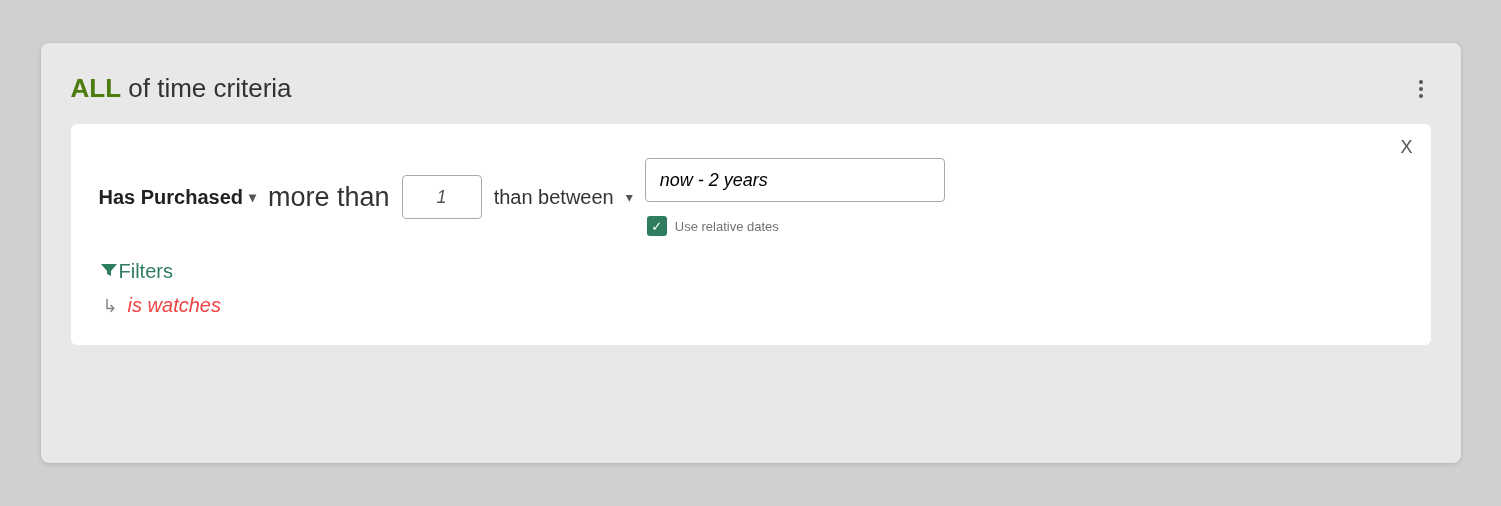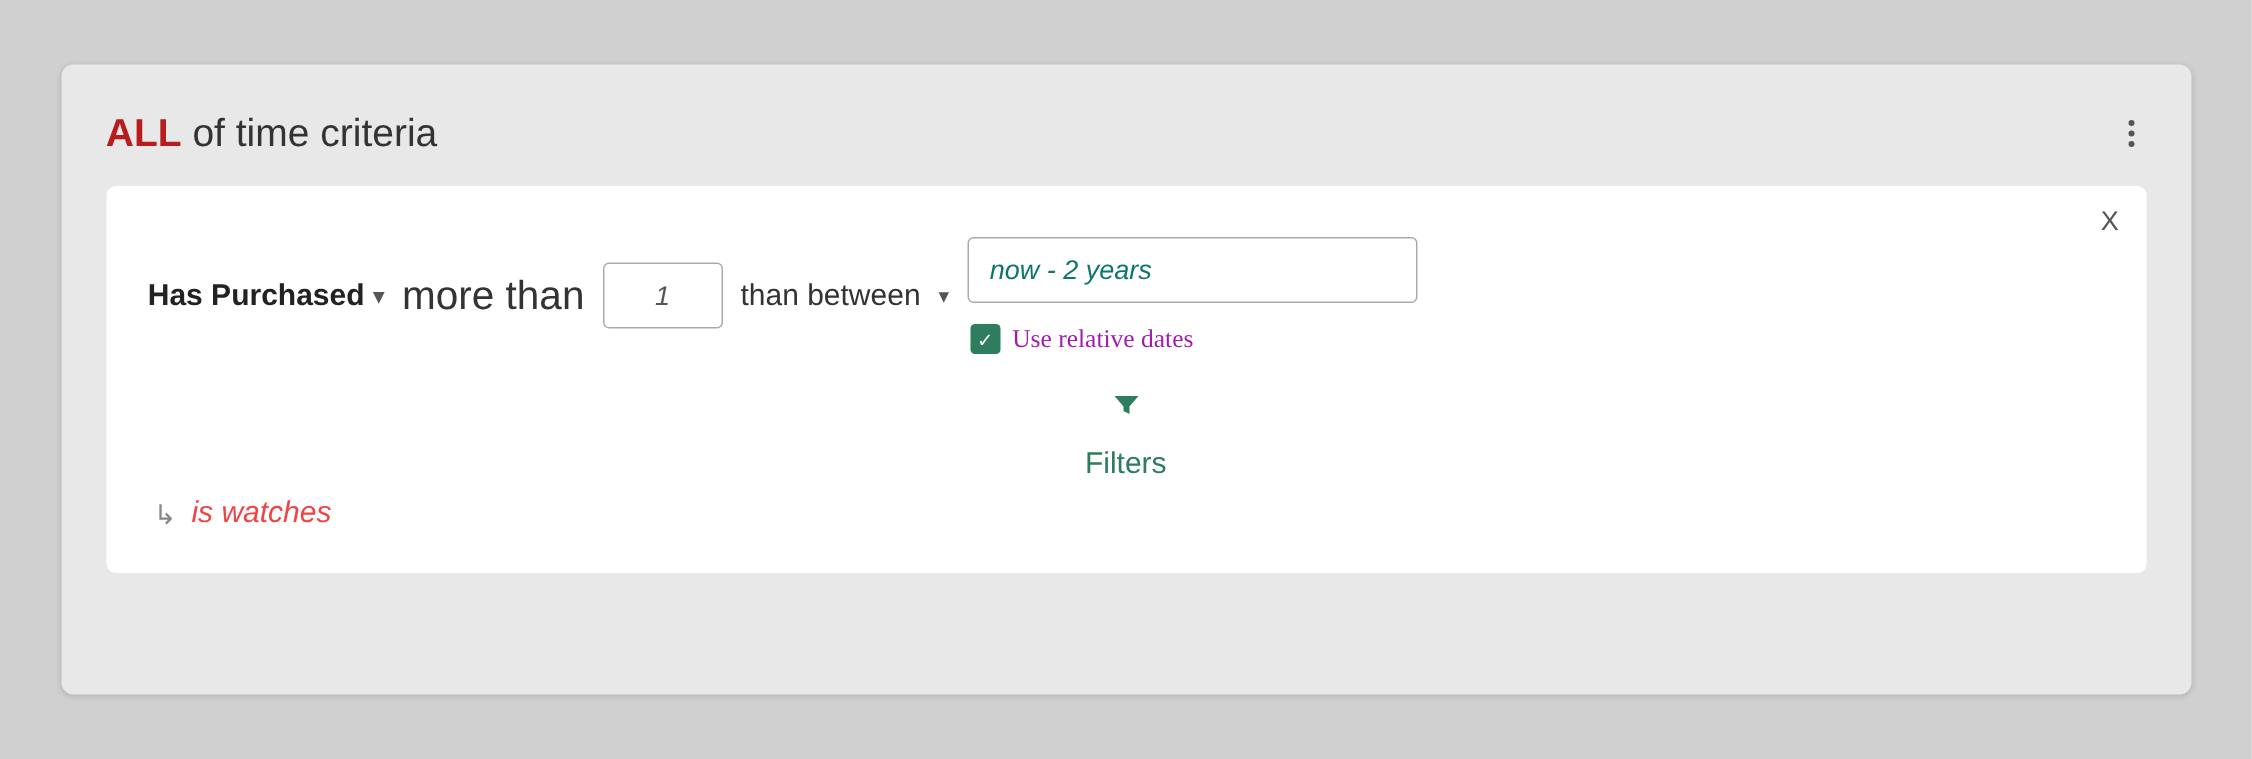--- a/index.html
+++ b/index.html
@@ -35,21 +35,21 @@
       margin-bottom: 20px;
     }
 
     .header-title {
       font-size: 26px;
       font-weight: 400;
       color: #333;
     }
 
     .header-title .all-text {
-      color: #b91c1c;
+      color: #4d7c0f;
       font-weight: 600;
     }
 
     .kebab-menu {
       font-size: 22px;
       color: #555;
       cursor: pointer;
       padding: 4px 8px;
       letter-spacing: 1px;
       display: flex;
@@ -145,21 +145,21 @@
       font-size: 14px;
     }
 
     .date-range-input {
       border: 1.5px solid #aaa;
       border-radius: 4px;
       width: 300px;
       height: 44px;
       font-size: 18px;
       font-style: italic;
-      color: #0f766e;
+      color: #000000;
       padding: 0 14px;
       outline: none;
     }
 
     .relative-dates-row {
       display: flex;
       align-items: center;
       gap: 8px;
       margin-top: 14px;
       margin-left: 2px;
@@ -177,41 +177,39 @@
       flex-shrink: 0;
     }
 
     .checkmark {
       color: white;
       font-size: 13px;
       line-height: 1;
     }
 
     .relative-dates-label {
-      font-size: 17px;
-      color: #a21caf;
-      font-family: Liberation Serif, serif;
+      font-size: 13px;
+      color: #737373;
     }
 
     .date-range-col {
       display: flex;
       flex-direction: column;
       align-items: flex-start;
     }
 
     .filters-section {
       margin-top: 24px;
     }
 
     .filters-row {
       display: flex;
-      align-items: center;
-      gap: 13px;
-      cursor: pointer;
-      flex-direction: column;
+      align-items: flex-start;
+      gap: 0;
+      cursor: pointer;
     }
 
     .filter-icon {
       color: #2e7d5e;
     }
 
     .filters-label {
       font-size: 20px;
       color: #2e7d5e;
       font-weight: 500;

